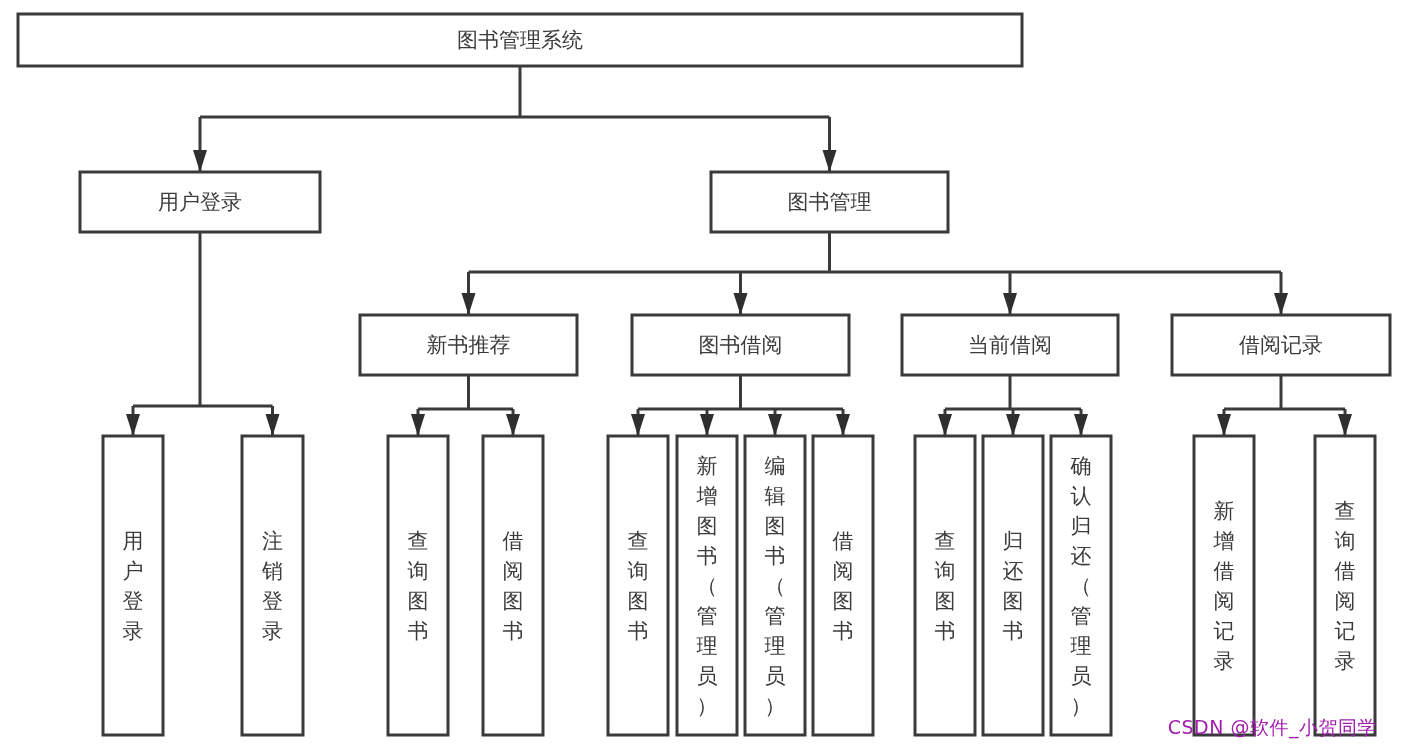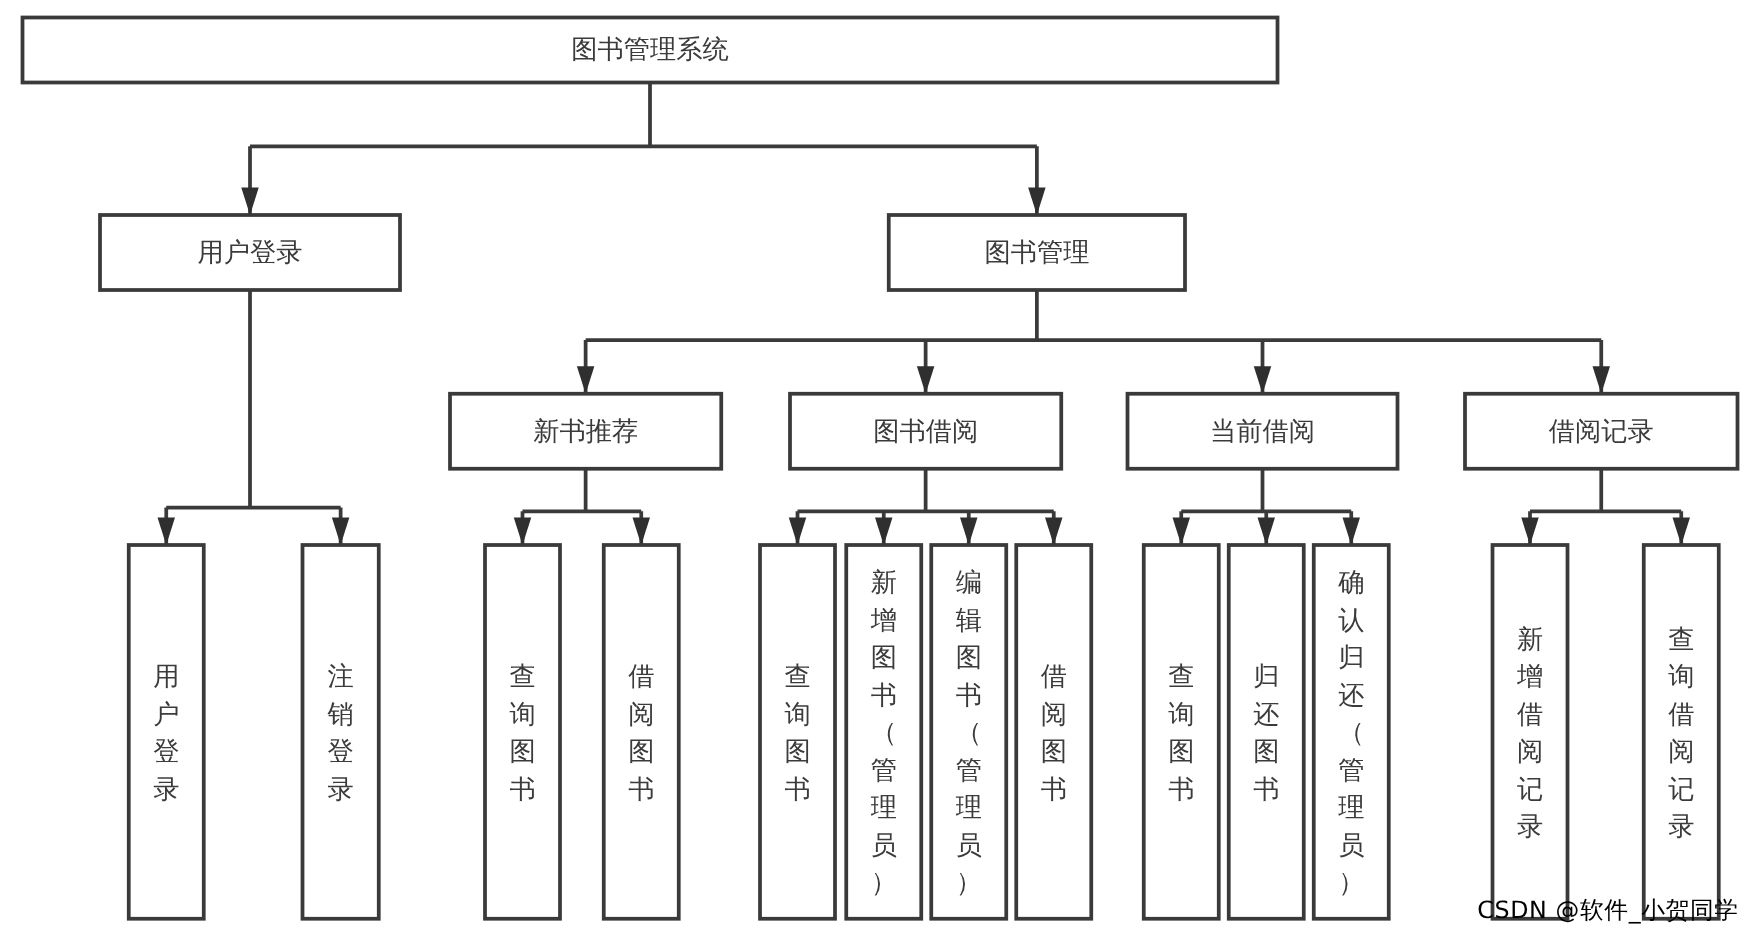--- a/index.html
+++ b/index.html
@@ -51,25 +51,25 @@
     dominant-baseline: middle;
   }
   .node-label-vertical {
     fill: #3b3b3b;
     font-family: "DejaVu Sans", "Liberation Sans", sans-serif;
     font-size: 21px;
     text-anchor: middle;
   }
   .watermark {
     position: absolute;
-    right: 14px;
+    right: 28px;
     bottom: 6px;
     font-family: "DejaVu Sans", "Liberation Sans", sans-serif;
     font-size: 19px;
-    color: #000000;
+    color: #a21caf;
     letter-spacing: 0.5px;
     white-space: nowrap;
     user-select: none;
   }
 </style>
 </head>
 <body>
 
 <div id="diagram-root">
   <svg class="flow" viewBox="0 0 1405 747">

